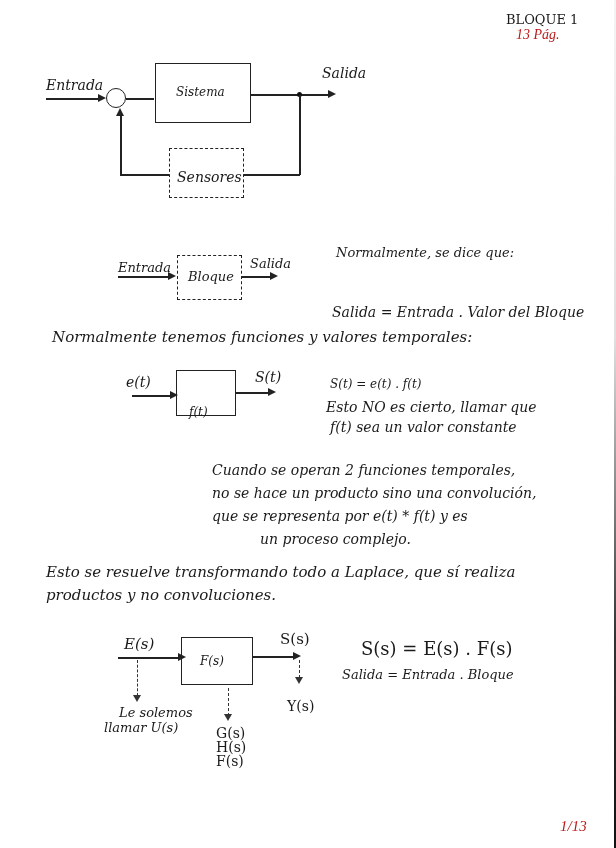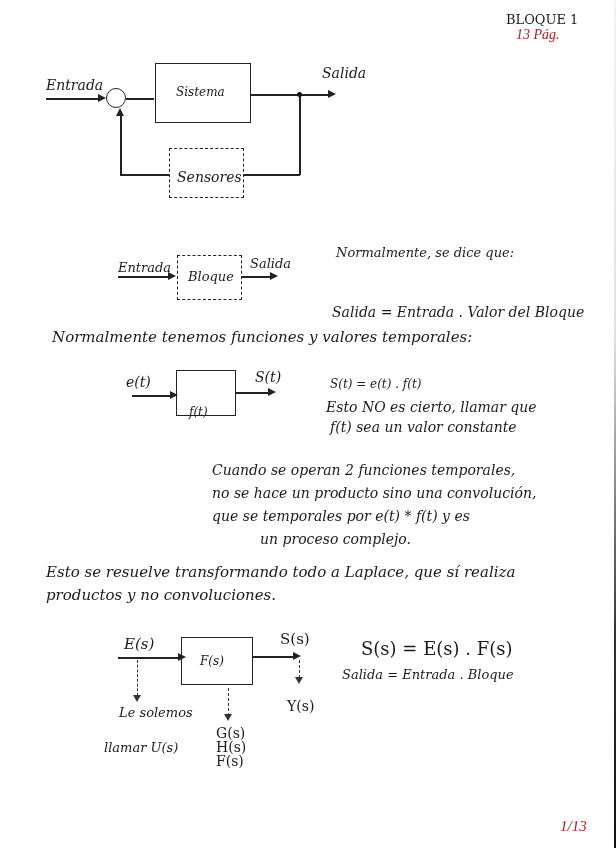--- a/index.html
+++ b/index.html
@@ -79,37 +79,37 @@
   <div class="arrow-r" style="left:268px;top:388px;"></div>
   <div class="hw s14" style="left:255px;top:370px;">S(t)</div>
   <div class="hw s16" style="left:330px;top:378px;">S(t) = e(t) . f(t)</div>
   <div class="hw s14" style="left:326px;top:400px;">Esto NO es cierto, llamar que</div>
   <div class="hw s14" style="left:330px;top:420px;">f(t) sea un valor constante</div>
 </div>
 
 <div>
   <div class="hw s14" style="left:212px;top:463px;">Cuando se operan 2 funciones temporales,</div>
   <div class="hw s14" style="left:212px;top:486px;">no se hace un producto sino una convolución,</div>
-  <div class="hw s14" style="left:212px;top:509px;">que se temporales por e(t) * f(t) y es</div>
+  <div class="hw s14" style="left:212px;top:509px;">que se representa por e(t) * f(t) y es</div>
   <div class="hw s14" style="left:212px;top:532px;margin-left:48px;">un proceso complejo.</div>
 </div>
 
 <div>
   <div class="hw s15" style="left:46px;top:565px;">Esto se resuelve transformando todo a Laplace, que sí realiza</div>
   <div class="hw s15" style="left:46px;top:588px;">productos y no convoluciones.</div>
 </div>
 
 <div>
   <div class="hw s15" style="left:124px;top:637px;">E(s)</div>
   <div class="line" style="left:118px;top:657px;width:62px;height:1.5px;"></div>
   <div class="arrow-r" style="left:178px;top:653px;"></div>
   <div class="vdash" style="left:137px;top:660px;height:36px;"></div>
   <div class="arrow-d" style="left:133px;top:695px;"></div>
   <div class="hw s13" style="left:119px;top:706px;">Le solemos</div>
-  <div class="hw s13" style="left:104px;top:721px;margin-top:20px;">llamar U(s)</div>
+  <div class="hw s13" style="left:104px;top:721px;">llamar U(s)</div>
 
   <div class="box" style="left:181px;top:637px;width:72px;height:48px;"></div>
   <div class="hw s16" style="left:200px;top:655px;">F(s)</div>
   <div class="vdash" style="left:228px;top:688px;height:28px;"></div>
   <div class="arrow-d" style="left:224px;top:714px;"></div>
   <div class="hw s14" style="left:216px;top:726px;font-style:normal;">G(s)</div>
   <div class="hw s14" style="left:216px;top:740px;font-style:normal;">H(s)</div>
   <div class="hw s14" style="left:216px;top:754px;font-style:normal;">F(s)</div>
 
   <div class="line" style="left:253px;top:656px;width:42px;height:1.5px;"></div>

